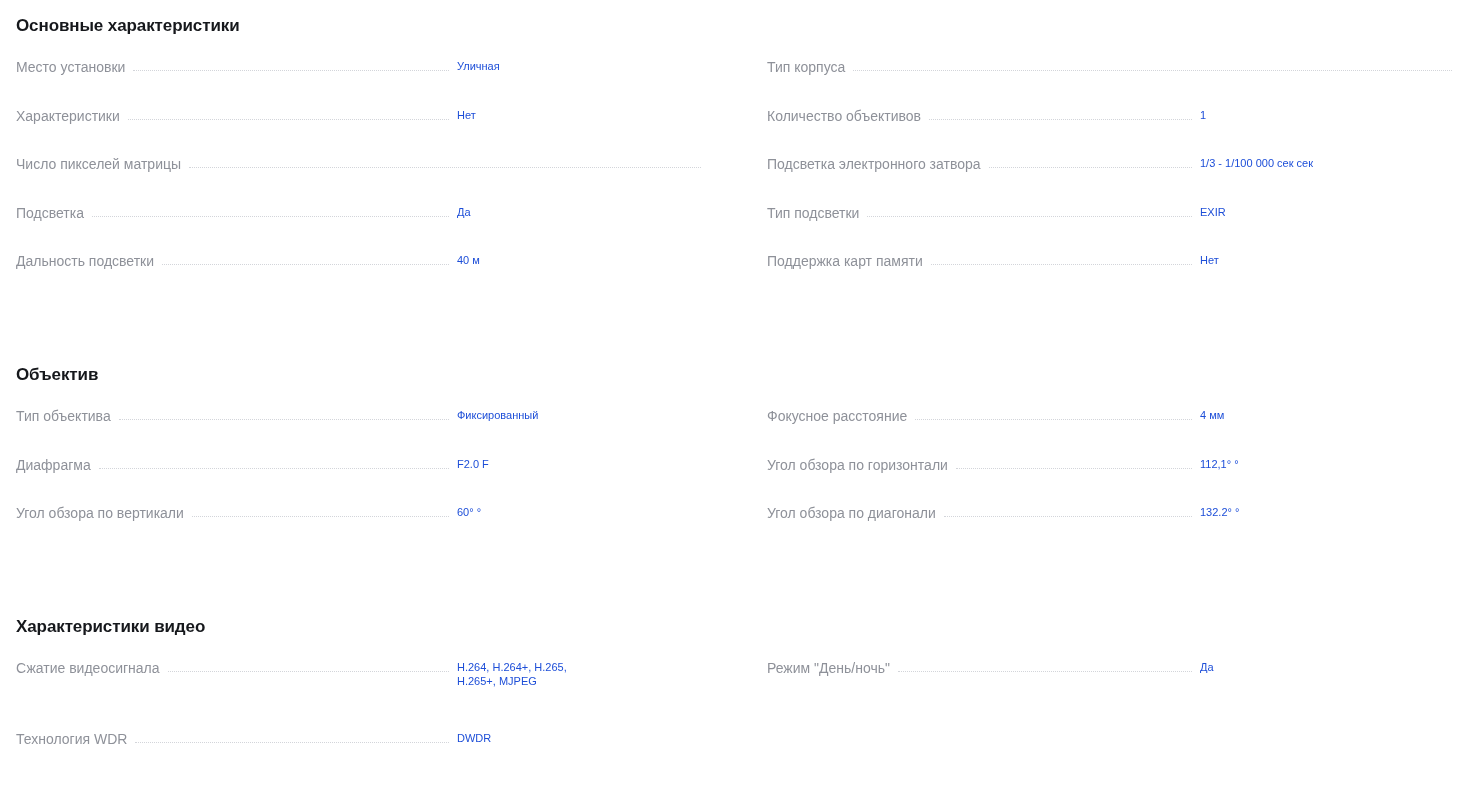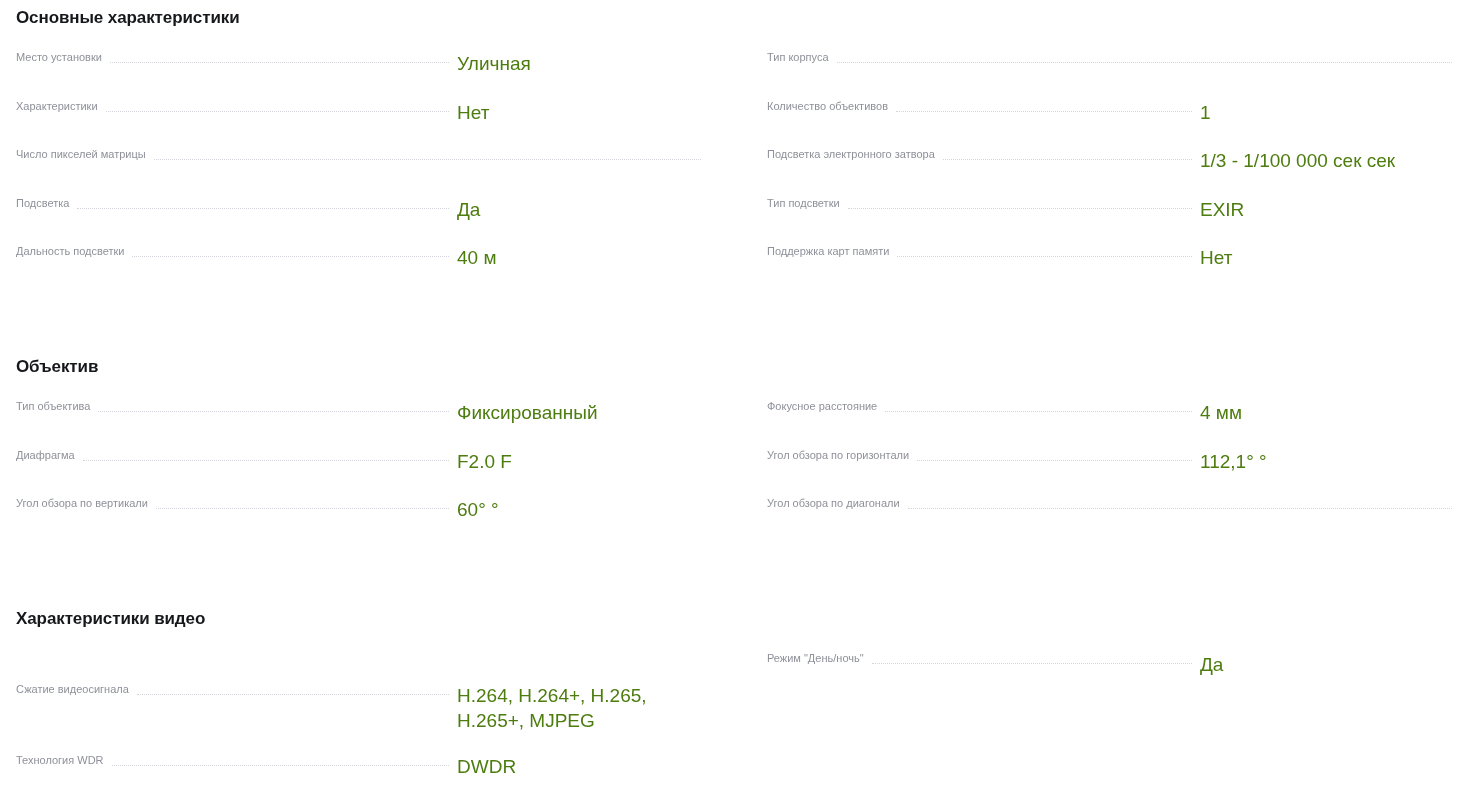--- a/index.html
+++ b/index.html
@@ -43,48 +43,48 @@
   .spec-col {
     display: flex;
     flex-direction: column;
   }
   .spec-row {
     display: flex;
     align-items: flex-start;
     min-height: 48.6px;
   }
   .spec-row .label {
-    font-size: 11px;
+    font-size: 14px;
     color: #8e9199;
     white-space: nowrap;
     line-height: 1.25;
     padding-top: 1px;
   }
   .spec-row .dots {
     flex: 1 1 auto;
     border-bottom: 1px dotted #d3d5da;
     margin: 0 8px 6px 8px;
     min-width: 10px;
     height: 12px;
   }
   .spec-row .value {
-    font-size: 19px;
-    color: #4d7c0f;
+    font-size: 11px;
+    color: #1d4ed8;
     line-height: 1.32;
     width: 252px;
     flex: 0 0 252px;
     white-space: pre-line;
     padding-top: 1px;
   }
   .spec-row.wide .value {
     width: 260px;
     flex: 0 0 260px;
   }
   
-  .section-basic { padding-top: 8px; }
+  .section-basic { padding-top: 16px; }
   .section-lens  { padding-top: 52px; }
   .section-video { padding-top: 52px; }
 </style>
 </head>
 <body>
 
 <div class="page">
 
   <div class="section section-basic">
     <h2 class="section-title">Основные характеристики</h2>
@@ -171,30 +171,31 @@
           <span class="value">4 мм</span>
         </div>
         <div class="spec-row wide">
           <span class="label">Угол обзора по горизонтали</span>
           <span class="dots"></span>
           <span class="value">112,1°  °</span>
         </div>
         <div class="spec-row wide">
           <span class="label">Угол обзора по диагонали</span>
           <span class="dots"></span>
+          <span class="value">132.2°  °</span>
         </div>
       </div>
     </div>
   </div>
 
   <div class="section section-video">
     <h2 class="section-title">Характеристики видео</h2>
     <div class="spec-grid">
       <div class="spec-col">
-        <div class="spec-row" style="min-height:71px;margin-top:31px;">
+        <div class="spec-row" style="min-height:71px;">
           <span class="label">Сжатие видеосигнала</span>
           <span class="dots"></span>
           <span class="value">H.264, H.264+, H.265,
 H.265+, MJPEG</span>
         </div>
         <div class="spec-row">
           <span class="label">Технология WDR</span>
           <span class="dots"></span>
           <span class="value">DWDR</span>
         </div>

